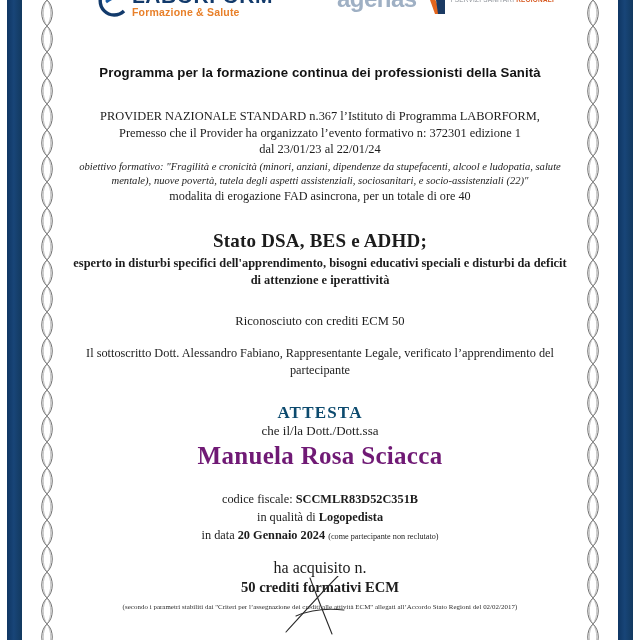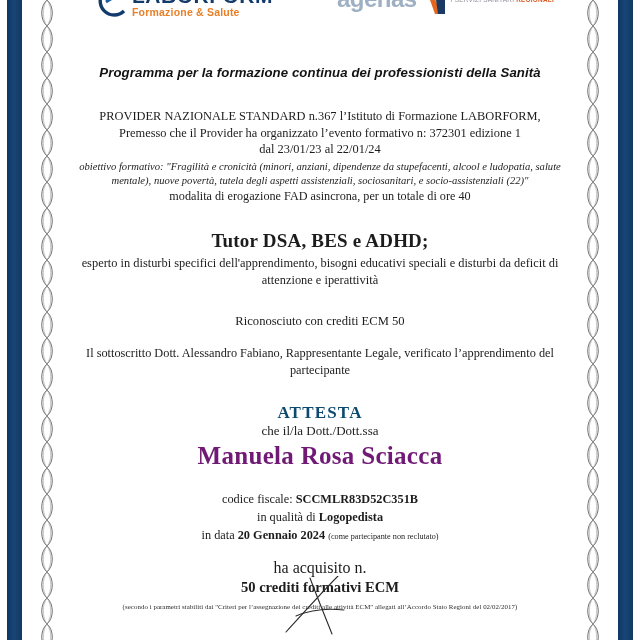--- a/index.html
+++ b/index.html
@@ -128,21 +128,20 @@
   .ag-sub b { color: #d6581f; }
 
   
   .programme-title {
     font-family: "Liberation Sans", sans-serif;
     font-weight: bold;
     font-size: 13.2px;
     color: #131313;
     margin-top: 43px;
     letter-spacing: .1px;
-    font-style: italic;
   }
 
   .preamble {
     margin-top: 28px;
     font-size: 12.4px;
     line-height: 1.34;
   }
   .preamble .ln { display: block; }
 
   .objective {
@@ -158,21 +157,21 @@
   }
 
   .course-title {
     margin-top: 26px;
     font-weight: bold;
     font-size: 19px;
     letter-spacing: .2px;
   }
   .course-sub {
     margin-top: 3px;
-    font-weight: normal;
+    font-weight: bold;
     font-size: 12.4px;
     line-height: 1.32;
     padding: 0 6px;
   }
 
   .credits-line {
     margin-top: 26px;
     font-size: 12.6px;
   }
 
@@ -300,33 +299,33 @@
           <span>I SERVIZI SANITARI</span>
           <b>REGIONALI</b>
         </div>
       </div>
 
     </div>
 
     <div class="programme-title">Programma per la formazione continua dei professionisti della Sanità</div>
 
     <div class="preamble">
-      <span class="ln">PROVIDER NAZIONALE STANDARD n.367 l’Istituto di Formazione LABORFORM,</span>
+      <span class="ln">PROVIDER NAZIONALE STANDARD n.367 l’Istituto di Programma LABORFORM,</span>
       <span class="ln">Premesso che il Provider ha organizzato l’evento formativo n: 372301 edizione 1</span>
       <span class="ln">dal 23/01/23 al 22/01/24</span>
     </div>
 
     <div class="objective">
       <span class="ln">obiettivo formativo: "Fragilità e cronicità (minori, anziani, dipendenze da stupefacenti, alcool e ludopatia, salute</span>
       <span class="ln">mentale), nuove povertà, tutela degli aspetti assistenziali, sociosanitari, e socio-assistenziali (22)"</span>
     </div>
 
     <div class="modality">modalita di erogazione FAD asincrona, per un totale di ore 40</div>
 
-    <div class="course-title">Tutor DSA, BES e ADHD;</div>
+    <div class="course-title">Stato DSA, BES e ADHD;</div>
     <div class="course-sub">esperto in disturbi specifici dell'apprendimento, bisogni educativi speciali e disturbi da deficit di attenzione e iperattività</div>
 
     <div class="credits-line">Riconosciuto con crediti ECM 50</div>
 
     <div class="signer-block">
       <span class="ln">Il sottoscritto Dott. Alessandro Fabiano, Rappresentante Legale,</span>
       <span class="ln">verificato l’apprendimento del partecipante</span>
     </div>
 
     <div class="attesta">ATTESTA</div>

